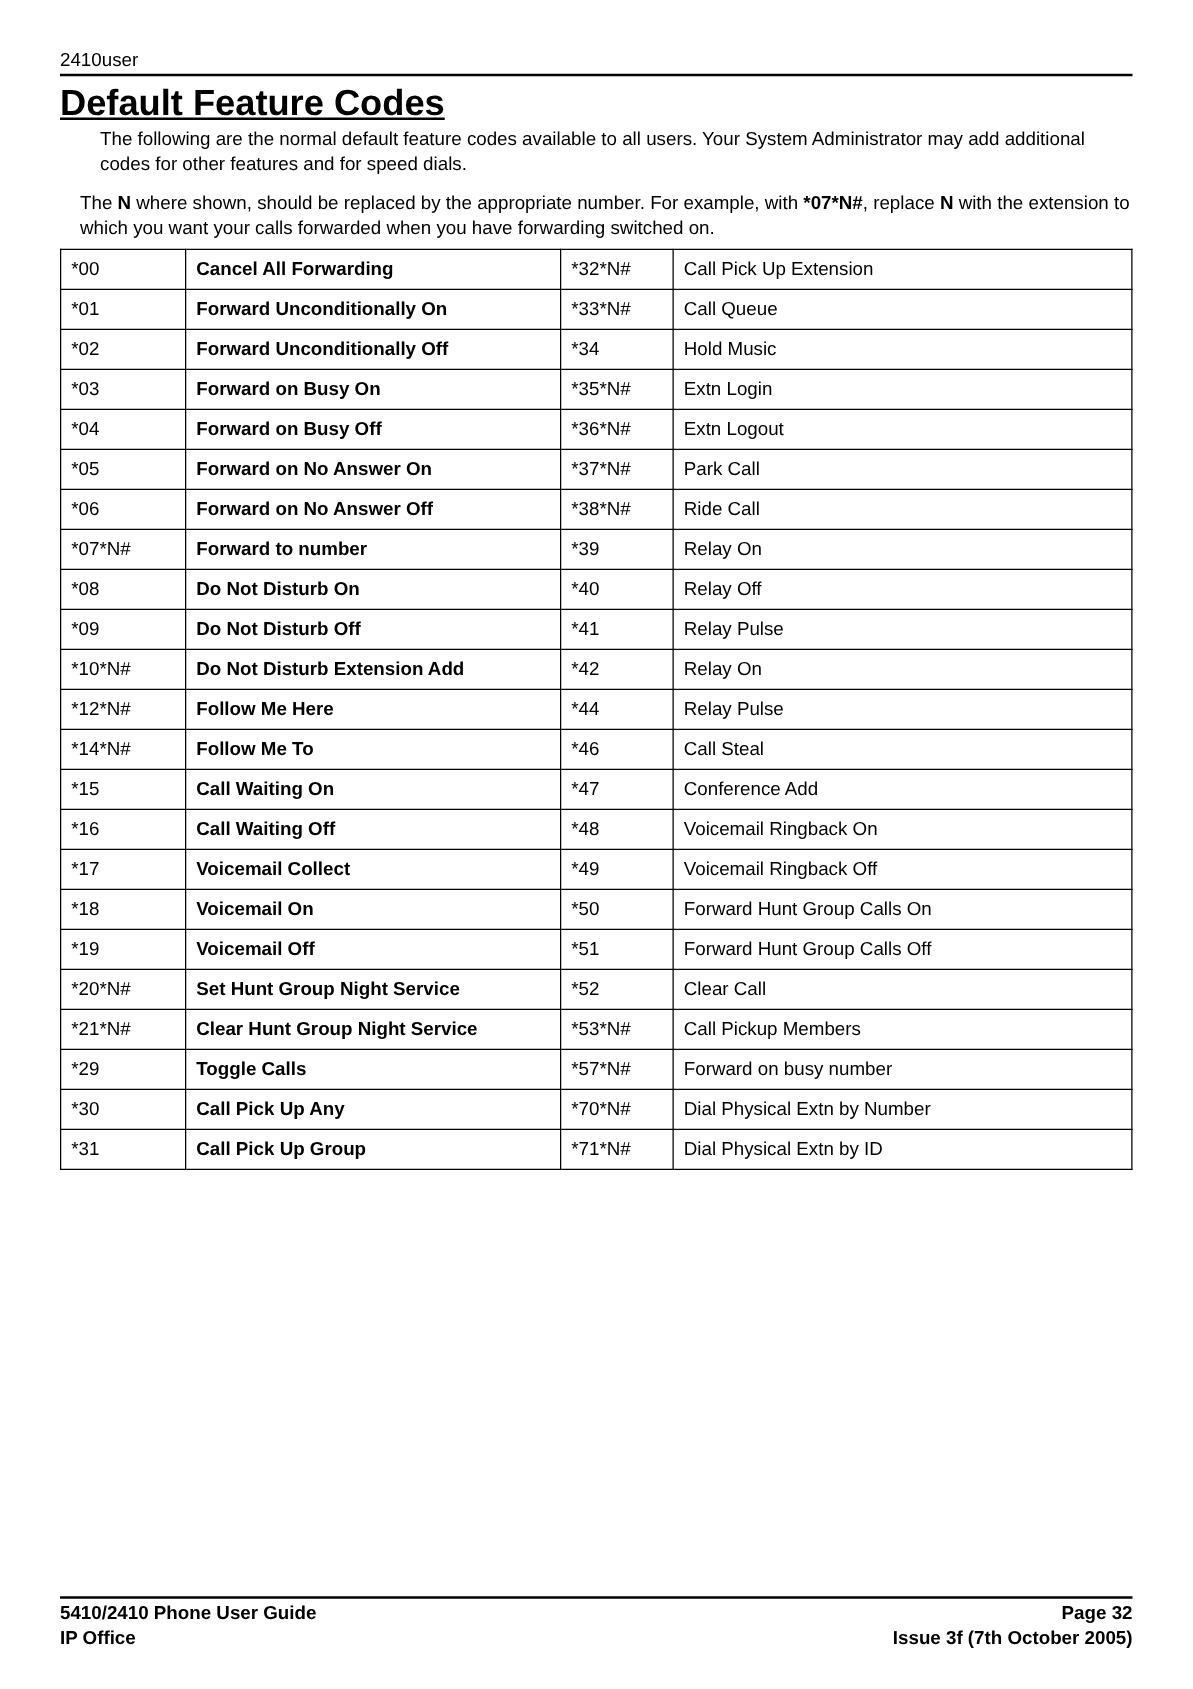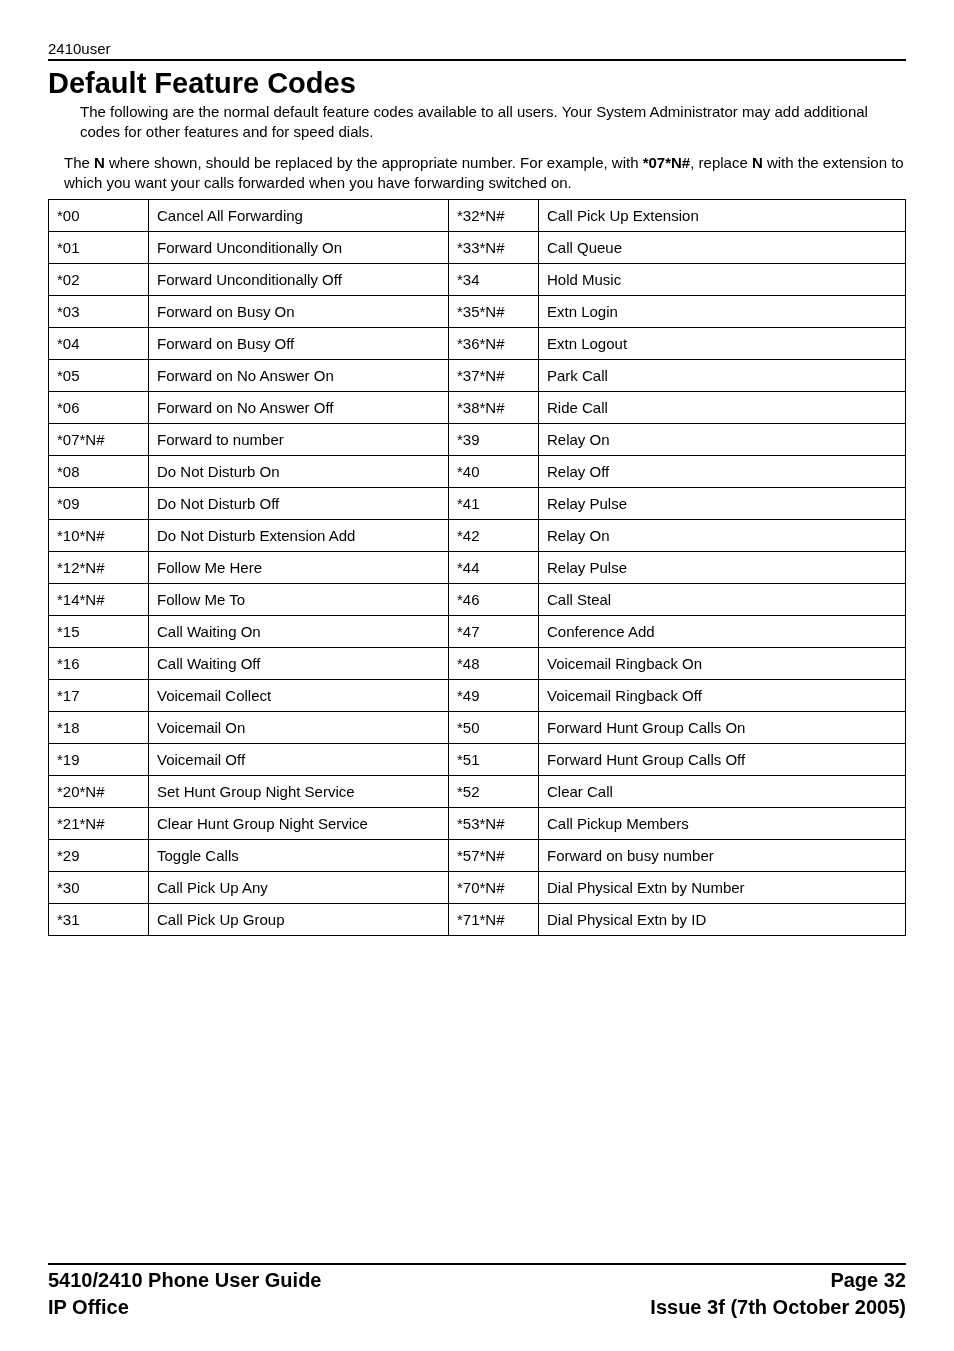--- a/index.html
+++ b/index.html
@@ -19,20 +19,21 @@
   }
   .header-rule {
     border: none;
     border-top: 2px solid #000;
     margin-bottom: 6px;
   }
   .title {
     font-size: 29px;
     font-weight: bold;
     margin-bottom: 2px;
+    text-decoration: underline;
   }
   .intro {
     font-size: 15px;
     line-height: 1.35;
     margin-bottom: 10px;
     margin-left: 32px;
   }
   .intro2 {
     font-size: 15px;
     line-height: 1.35;
@@ -46,38 +47,38 @@
     padding-left: 48px;
   }
   table.codes td {
     border: 1px solid #000;
     padding: 6px 8px 6px 8px;
     font-size: 15px;
     vertical-align: middle;
     height: 32px;
   }
   table.codes td.col-code1 { width: 100px; }
-  table.codes td.col-desc1 { width: 300px; }
+  table.codes td.col-desc1 { width: 300px; font-weight: bold; }
   table.codes td.col-code2 { width: 90px; }
   table.codes td.col-desc2 { }
   .footer {
     position: absolute;
     left: 48px;
     right: 48px;
     bottom: 30px;
   }
   .footer-rule {
     border: none;
     border-top: 2px solid #000;
     margin-bottom: 2px;
   }
   .footer-row {
     display: flex;
     justify-content: space-between;
-    font-size: 20px;
+    font-size: 15px;
     font-weight: bold;
     line-height: 1.35;
   }
   b { font-weight: bold; }
 </style>
 </head>
 <body>
 
 <div class="header-line">2410user</div>
 <hr class="header-rule">

